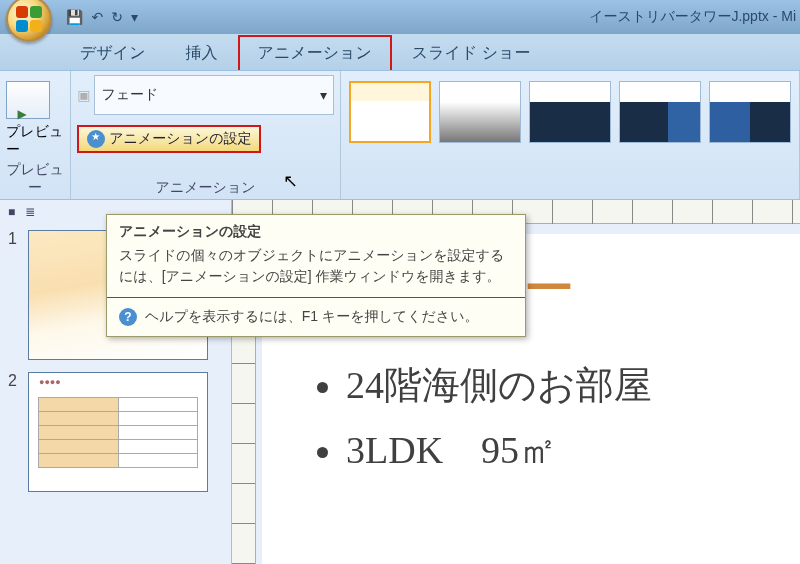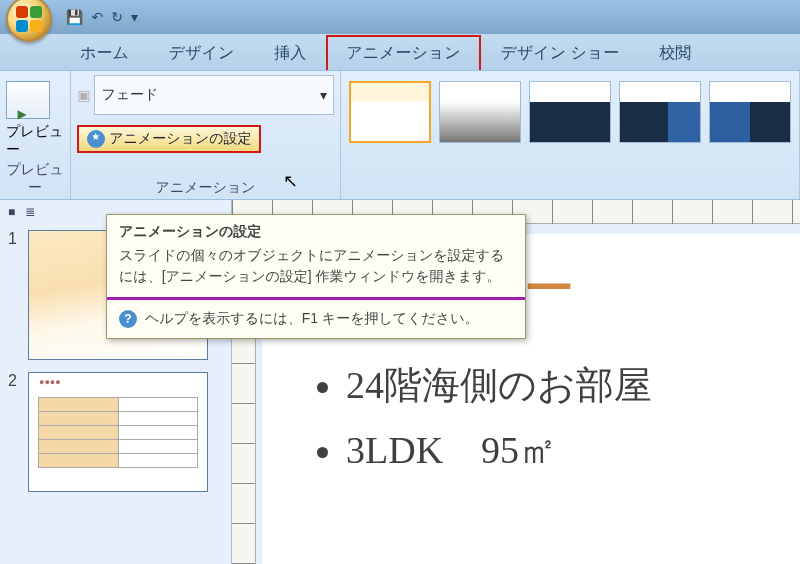--- a/index.html
+++ b/index.html
@@ -114,21 +114,21 @@
   .slide-title { font-size:52px; color:#d0883c; margin-bottom:36px; letter-spacing:2px; white-space:nowrap; }
   .slide-bullets { list-style: disc; padding-left:44px; color:#404040; font-size:38px; }
   .slide-bullets li { margin-bottom:14px; }
   
   .tooltip {
     position:absolute; left:106px; top:214px; width:420px;
     background:#fffef4; border:1px solid #9a9a6a; box-shadow:2px 2px 6px rgba(0,0,0,.3);
     font-size:14px; color:#444; z-index:50;
   }
   .tooltip-title { font-weight:bold; padding:8px 12px 4px; }
-  .tooltip-body { padding:0 12px 10px; border-bottom:3px solid #a21caf; line-height:1.5; }
+  .tooltip-body { padding:0 12px 10px; border-bottom:1px solid #a21caf; line-height:1.5; }
   .tooltip-help { padding:10px 12px; display:flex; align-items:center; gap:8px; }
   .tooltip-help .qicon {
     width:18px; height:18px; border-radius:50%; background:#4a8fd0; color:#fff;
     display:inline-flex; align-items:center; justify-content:center; font-size:12px; font-weight:bold;
   }
   .cursor {
     position:absolute; left:283px; top:170px; z-index:60; pointer-events:none;
     font-size:18px; color:#000;
   }
 </style>
@@ -143,29 +143,28 @@
         <span></span>
         <span></span>
     </span>
   </div>
   <div class="qat">
     <span>💾</span>
     <span>↶</span>
     <span>↻</span>
     <span>▾</span>
   </div>
+  <div class="titlebar-text">イーストリバータワーJ.pptx - Mi</div>
 </div>
 
 <div class="tabs">
-  <div class="tab">ホーム</div>
   <div class="tab">デザイン</div>
   <div class="tab">挿入</div>
   <div class="tab highlighted">アニメーション</div>
-  <div class="tab">デザイン ショー</div>
-  <div class="tab">校閲</div>
+  <div class="tab">スライド ショー</div>
 </div>
 
 <div class="ribbon">
   <div class="group preview-grp">
     <div class="preview-icon"></div>
     <div style="margin-top:4px;">プレビュー</div>
     <div class="group-title">プレビュー</div>
   </div>
 
   <div class="group anim-grp">

